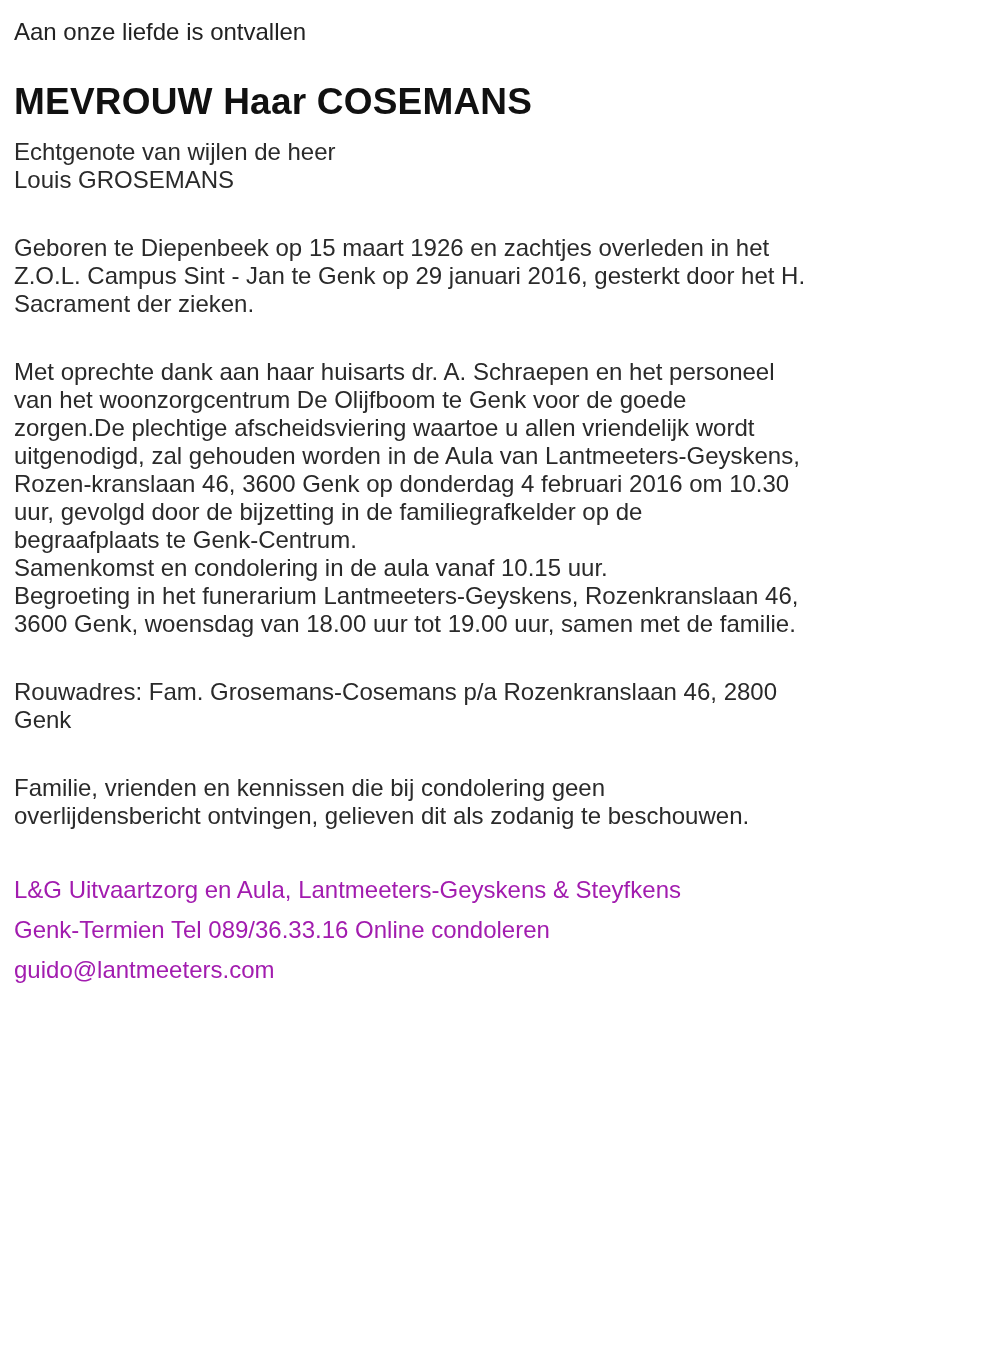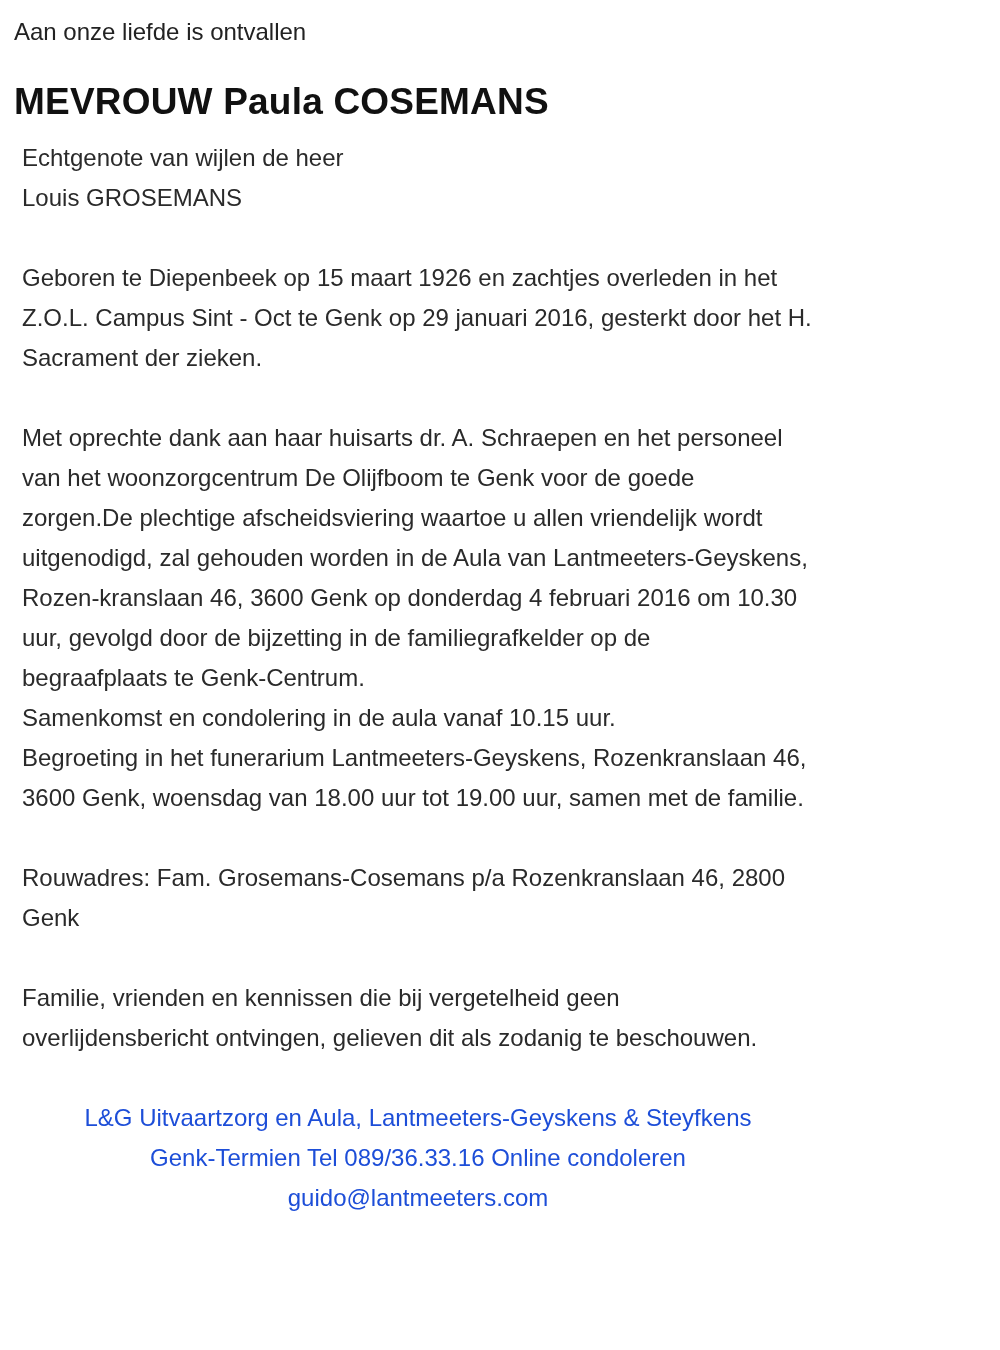--- a/index.html
+++ b/index.html
@@ -28,68 +28,67 @@
   .title {
     font-size: 37px;
     line-height: 44px;
     font-weight: 700;
     color: #111111;
     margin: 0 0 14px 0;
     letter-spacing: 0.2px;
   }
   .body-text {
     font-size: 24px;
-    line-height: 40px;
-    margin: 0 0 40px 8px;
+    line-height: 28px;
+    margin: 0 0 40px 0;
     white-space: pre-line;
     color: #2a2a2a;
     max-width: 985px;
   }
   .footer-text {
     font-size: 24px;
     line-height: 40px;
     margin: 0;
     white-space: pre-line;
-    color: #1d4ed8;
+    color: #a21caf;
     max-width: 985px;
-    text-align: center;
   }
 </style>
 </head>
 <body>
 
 <div class="page">
 
   <p class="intro">Aan onze liefde is ontvallen</p>
 
-  <h1 class="title">MEVROUW Paula COSEMANS</h1>
+  <h1 class="title">MEVROUW Haar COSEMANS</h1>
 
   <p class="body-text">Echtgenote van wijlen de heer
 Louis GROSEMANS</p>
 
   <p class="body-text">Geboren te Diepenbeek op 15 maart 1926 en zachtjes overleden in het
-Z.O.L. Campus Sint - Oct te Genk op 29 januari 2016, gesterkt door het H.
+Z.O.L. Campus Sint - Jan te Genk op 29 januari 2016, gesterkt door het H.
 Sacrament der zieken.</p>
 
 
   <p class="body-text">Met oprechte dank aan haar huisarts dr. A. Schraepen en het personeel
 van het woonzorgcentrum De Olijfboom te Genk voor de goede
 zorgen.De plechtige afscheidsviering waartoe u allen vriendelijk wordt
 uitgenodigd, zal gehouden worden in de Aula van Lantmeeters-Geyskens,
 Rozen-kranslaan 46, 3600 Genk op donderdag 4 februari 2016 om 10.30
 uur, gevolgd door de bijzetting in de familiegrafkelder op de
 begraafplaats te Genk-Centrum.
 Samenkomst en condolering in de aula vanaf 10.15 uur.
 Begroeting in het funerarium Lantmeeters-Geyskens, Rozenkranslaan 46,
 3600 Genk, woensdag van 18.00 uur tot 19.00 uur, samen met de familie.</p>
 
   <p class="body-text">Rouwadres: Fam. Grosemans-Cosemans p/a Rozenkranslaan 46, 2800
 Genk</p>
 
-  <p class="body-text">Familie, vrienden en kennissen die bij vergetelheid geen
+  <p class="body-text">Familie, vrienden en kennissen die bij condolering geen
 overlijdensbericht ontvingen, gelieven dit als zodanig te beschouwen.</p>
 
   <footer>
     <p class="footer-text">L&amp;G Uitvaartzorg en Aula, Lantmeeters-Geyskens &amp; Steyfkens
 Genk-Termien Tel 089/36.33.16 Online condoleren
 guido@lantmeeters.com</p>
   </footer>
 
 </div>
 

